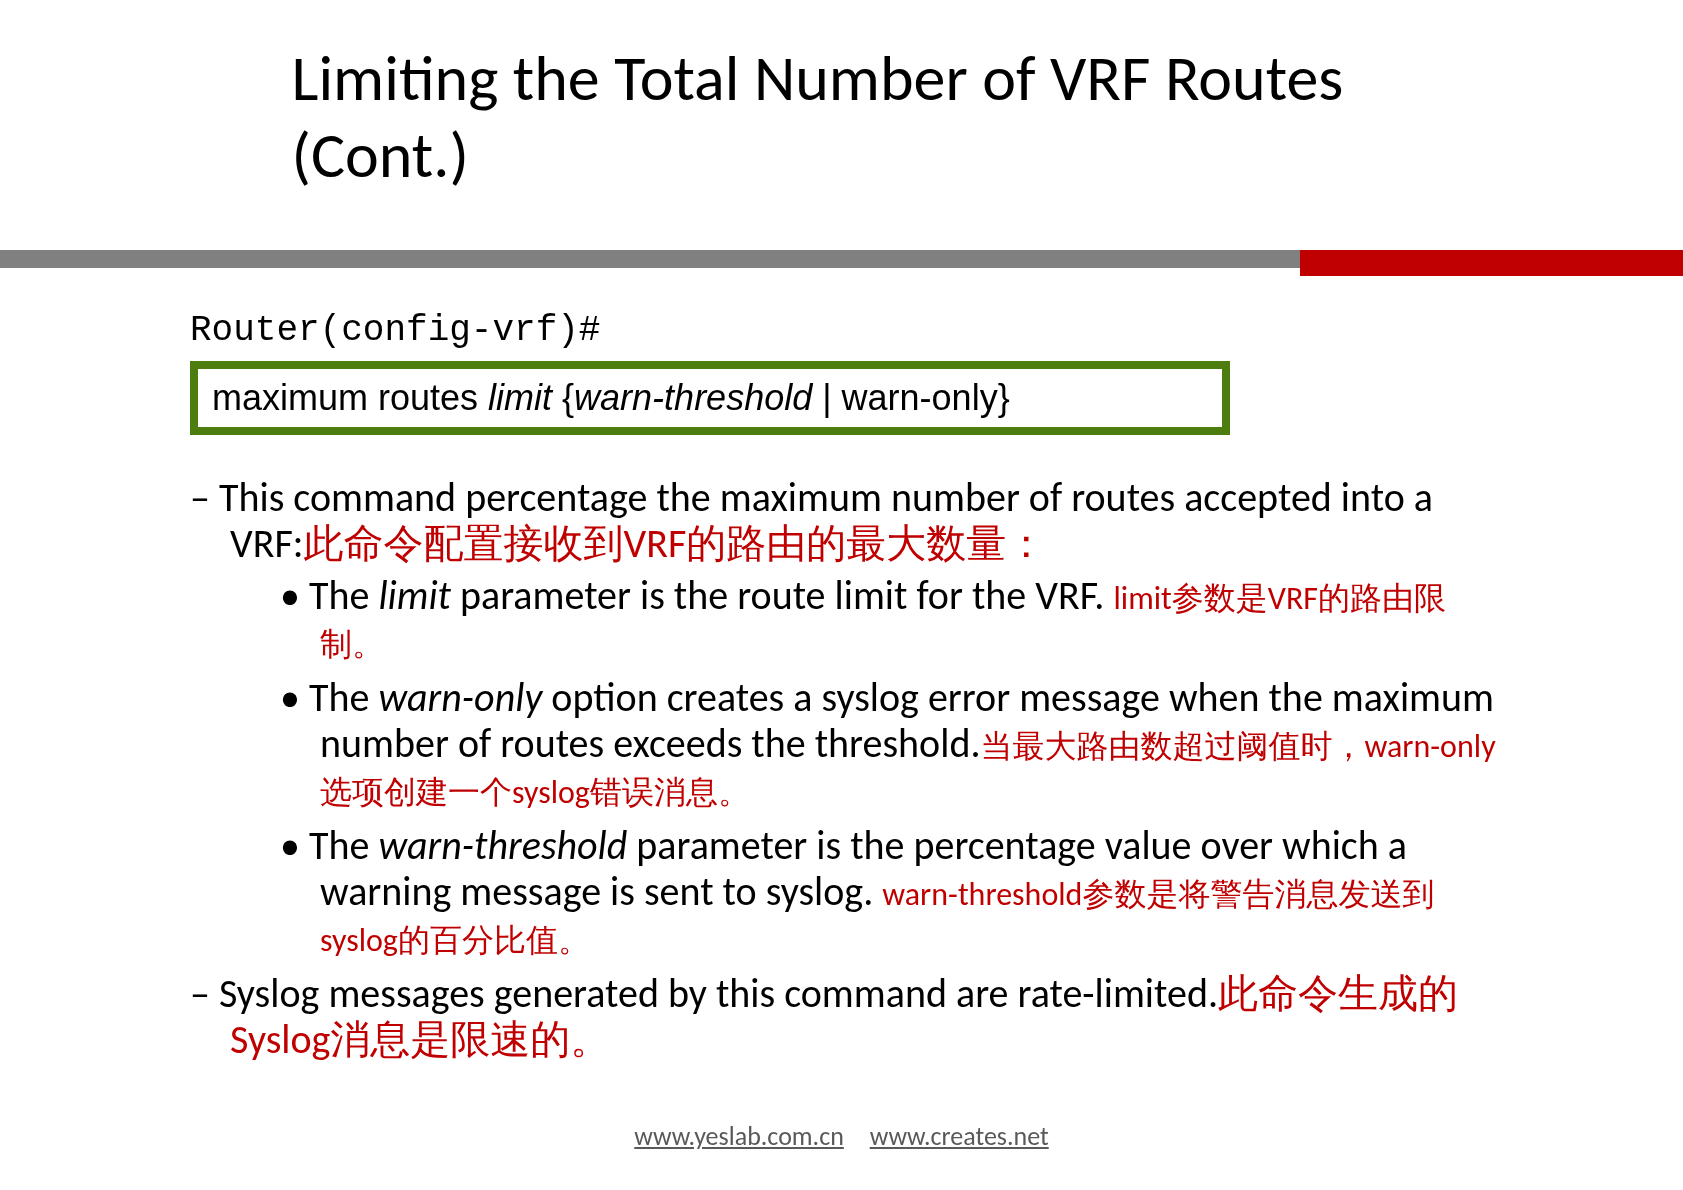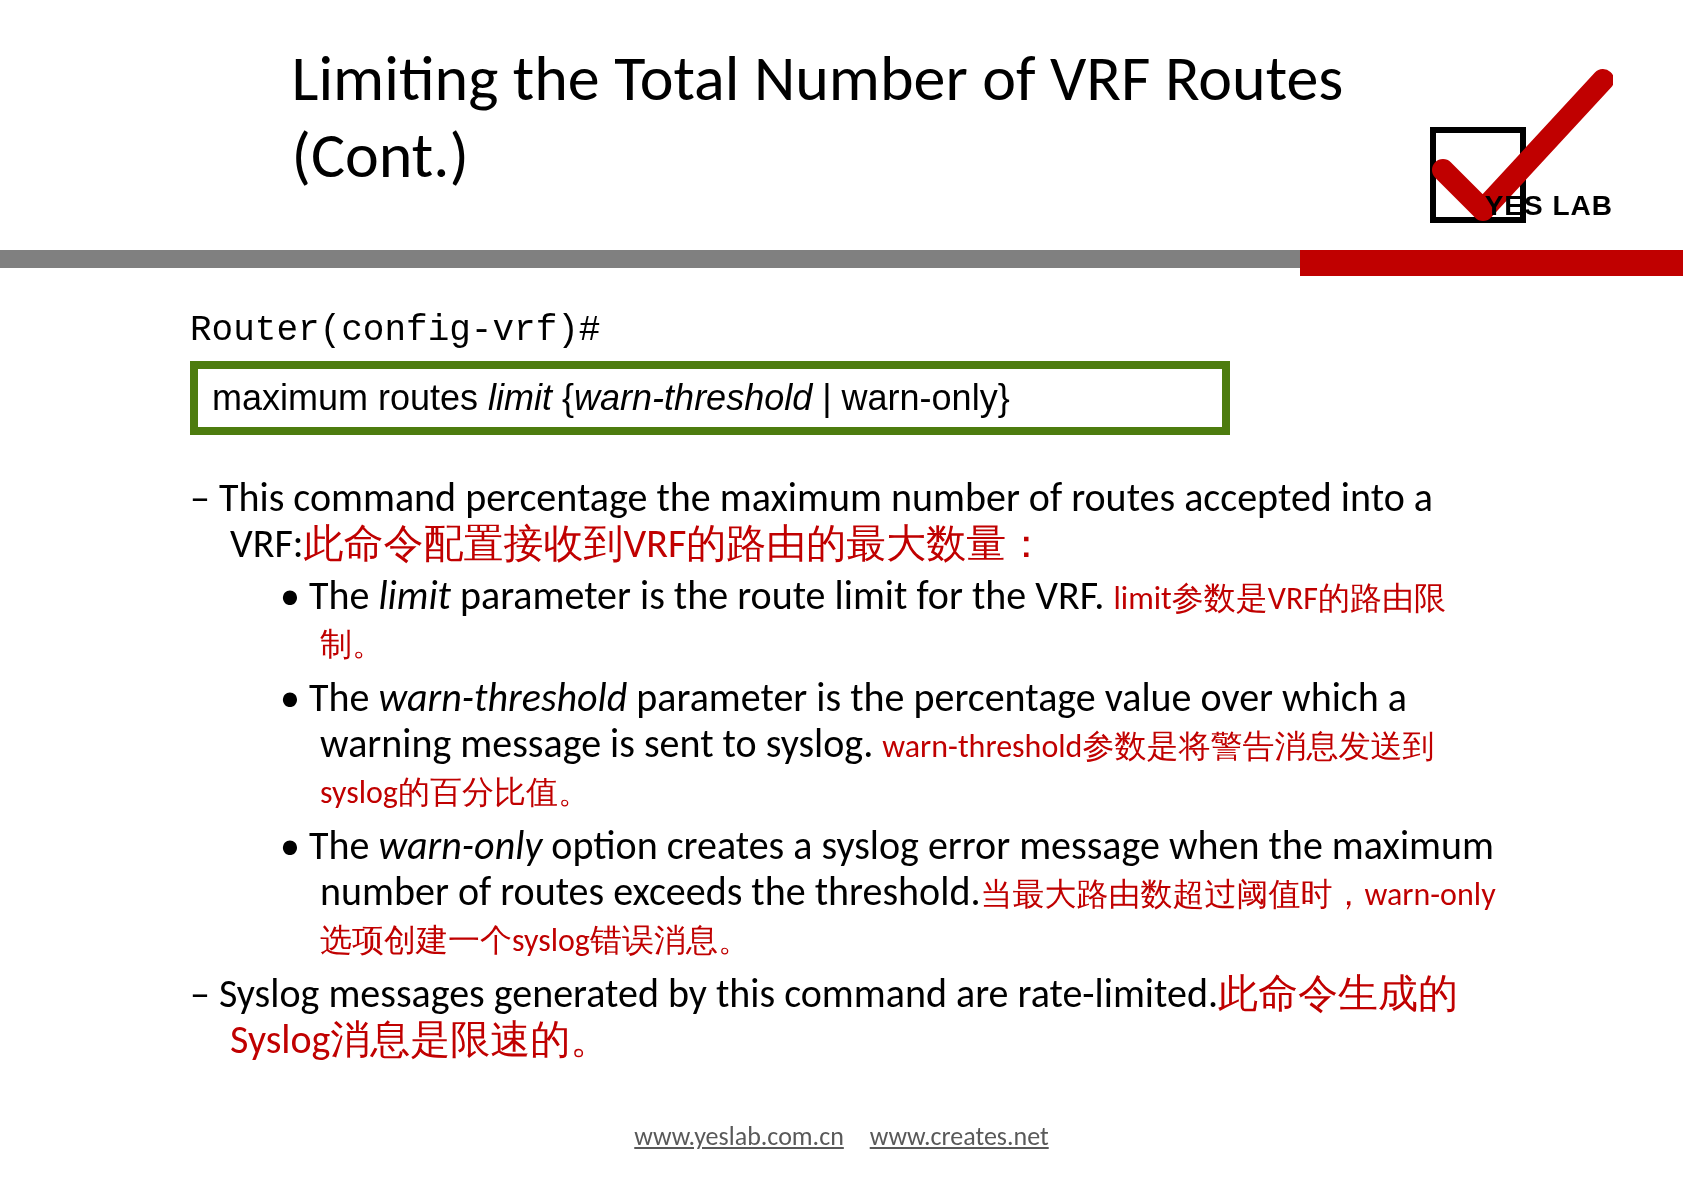--- a/index.html
+++ b/index.html
@@ -27,50 +27,43 @@
   .footer { position: absolute; bottom: 38px; left: 0; width: 1683px; text-align: center; font-size: 26px; color: #595959; }
   .footer span { text-decoration: underline; margin: 0 10px; }
 </style>
 </head>
 <body>
 
 <div class="slide">
 
   <h1 class="title">Limiting the Total Number of VRF Routes (Cont.)</h1>
 
-  <div class="logo-block">
-    <svg viewBox="0 0 260 180">
-      <rect x="80" y="70" width="90" height="90" fill="none" stroke="#000" stroke-width="6"></rect>
-      <path d="M 90 110 L 130 150 L 250 20" fill="none" stroke="#c00000" stroke-width="22" stroke-linecap="round" stroke-linejoin="round"></path>
-    </svg>
-    <div class="logo-text">YES LAB</div>
-  </div>
 
   <div class="hr-gray"></div>
   <div class="hr-red"></div>
 
   <div class="content">
     <div class="prompt">Router(config-vrf)#</div>
     <div class="cmd-box">
       <span>maximum routes </span><span class="italic">limit</span><span> {</span><span class="italic">warn-threshold</span><span>  | warn-only}</span>
     </div>
 
     <div class="bullets">
       <div class="lvl1">
         <span>This command percentage the maximum number of  routes accepted into a VRF:</span><span class="red">此命令配置接收到VRF的路由的最大数量：</span>
       </div>
       <div class="sub">
         <div class="lvl2">
           <span>The </span><span class="italic">limit</span><span> parameter is the route limit for the VRF. </span><span class="red-small">limit参数是VRF的路由限制。</span>
         </div>
         <div class="lvl2">
-          <span>The </span><span class="italic">warn-threshold</span><span> parameter is the percentage  value over which a warning message is sent to syslog. </span><span class="red-small">warn-threshold参数是将警告消息发送到syslog的百分比值。</span>
+          <span>The </span><span class="italic">warn-only</span><span> option creates a syslog error message  when the maximum number of routes exceeds the  threshold.</span><span class="red-small">当最大路由数超过阈值时，warn-only选项创建一个syslog错误消息。</span>
         </div>
         <div class="lvl2">
-          <span>The </span><span class="italic">warn-only</span><span> option creates a syslog error message  when the maximum number of routes exceeds the  threshold.</span><span class="red-small">当最大路由数超过阈值时，warn-only选项创建一个syslog错误消息。</span>
+          <span>The </span><span class="italic">warn-threshold</span><span> parameter is the percentage  value over which a warning message is sent to syslog. </span><span class="red-small">warn-threshold参数是将警告消息发送到syslog的百分比值。</span>
         </div>
       </div>
       <div class="lvl1">
         <span>Syslog messages generated by this command are  rate-limited.</span><span class="red">此命令生成的Syslog消息是限速的。</span>
       </div>
     </div>
   </div>
 
   <div class="footer">
     <span>www.yeslab.com.cn</span>

